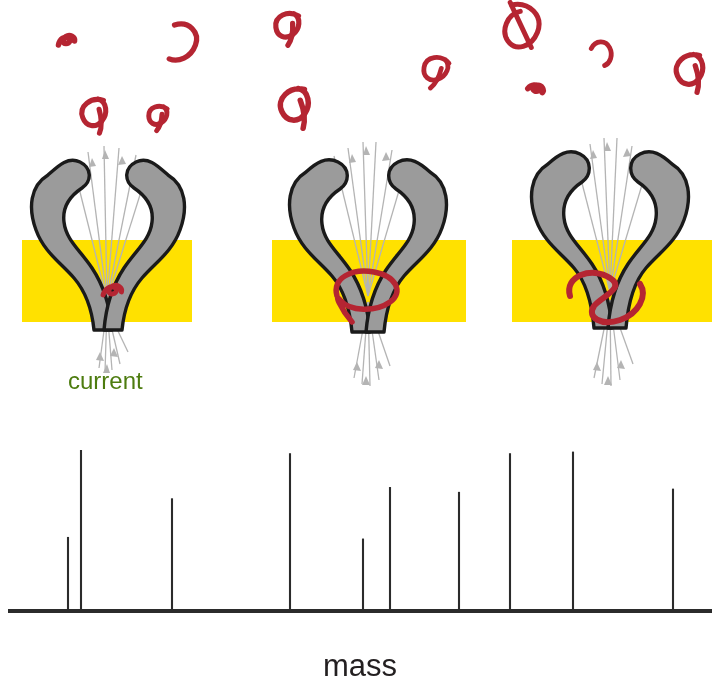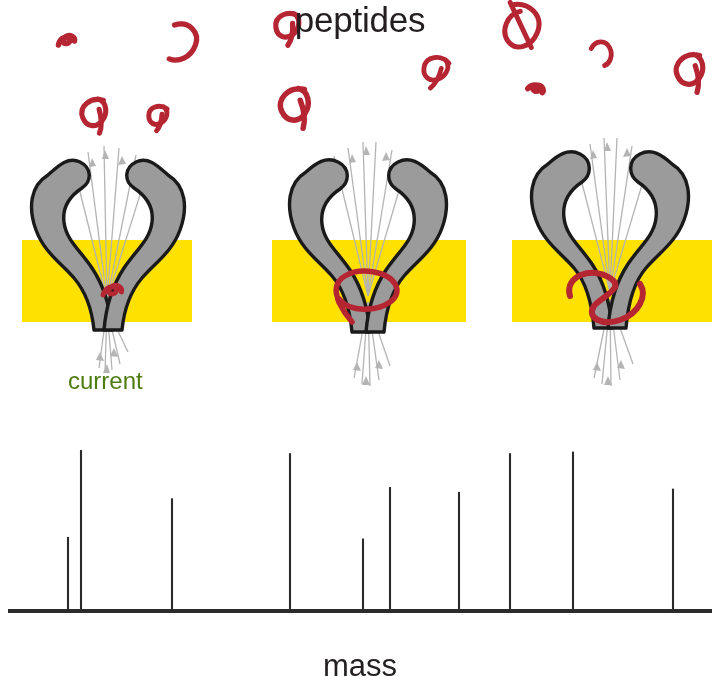--- a/index.html
+++ b/index.html
@@ -278,17 +278,16 @@
           <line x1="390" x2="390" y1="611" y2="487.03"></line>
           <line x1="459" x2="459" y1="611" y2="491.86"></line>
           <line x1="510" x2="510" y1="611" y2="453.22"></line>
           <line x1="573" x2="573" y1="611" y2="451.61"></line>
           <line x1="673" x2="673" y1="611" y2="488.64"></line>
         </g>
       <line x1="8" y1="611" x2="712" y2="611" stroke="#2b2b2b" stroke-width="4"></line>
     </g>
   </svg>
 
-  <div class="label-peptides">peptides</div>
   <div class="label-current">current</div>
   <div class="label-mass">mass</div>
 
 </div>
 
 </body></html>

